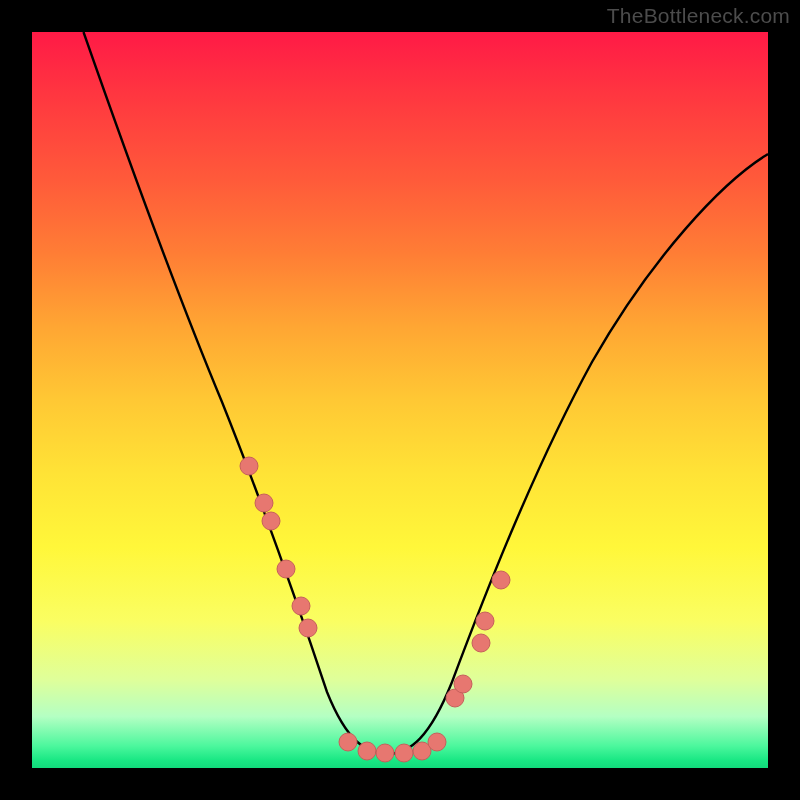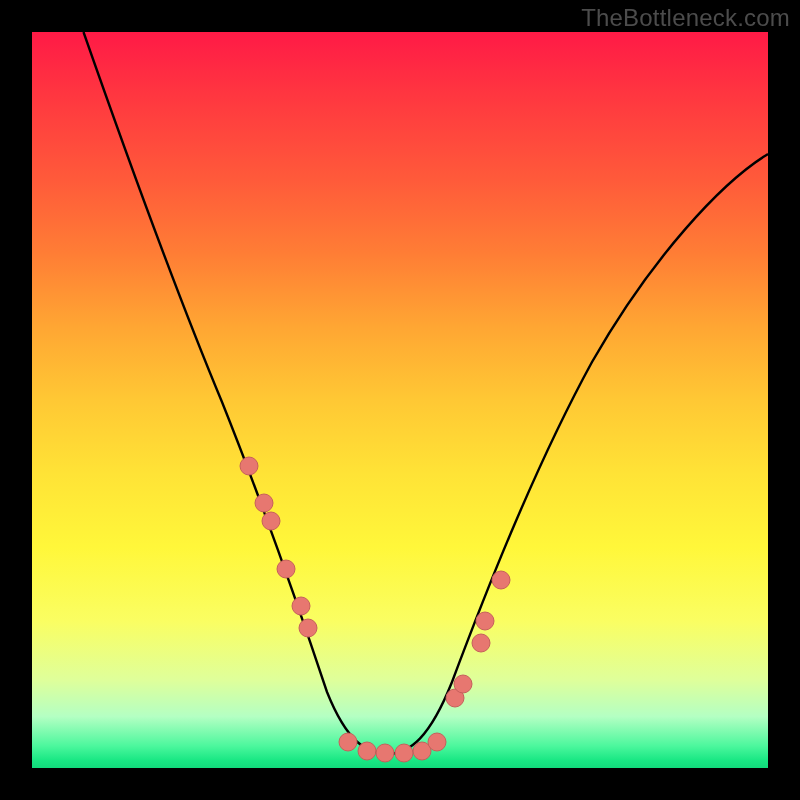--- a/index.html
+++ b/index.html
@@ -41,21 +41,21 @@
       #4cf79d 97%,
       #18e783 99%,
       #12db7c 100%
     );
   }
   .watermark {
     position: absolute;
     top: 4px;
     right: 10px;
     color: #4c4c4c;
-    font-size: 24px;
+    font-size: 21px;
     font-weight: 500;
     letter-spacing: 0.2px;
   }
   svg.curve {
     position: absolute;
     left: 0;
     top: 0;
     width: 736px;
     height: 736px;
   }

